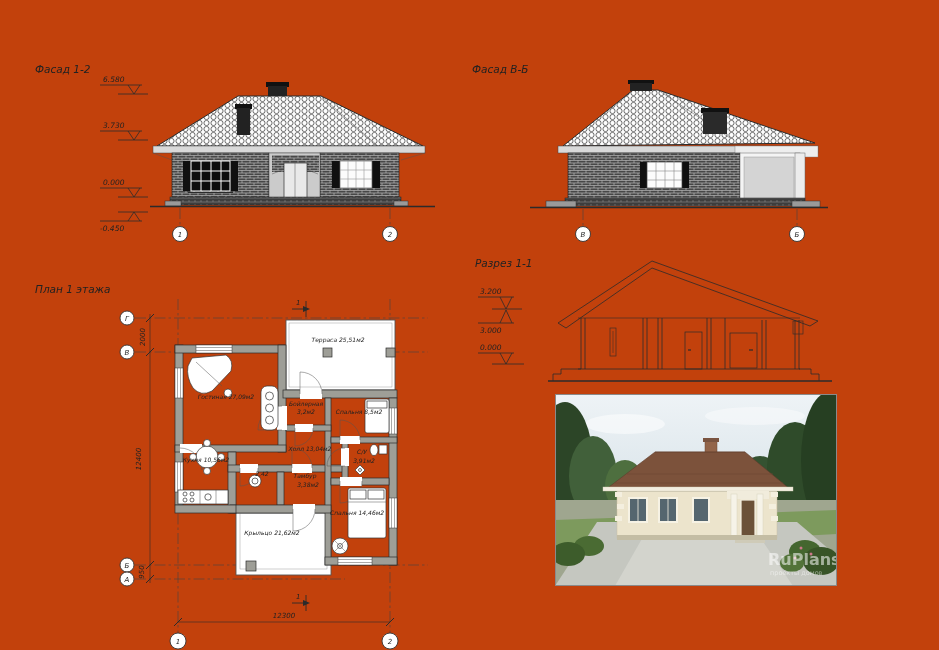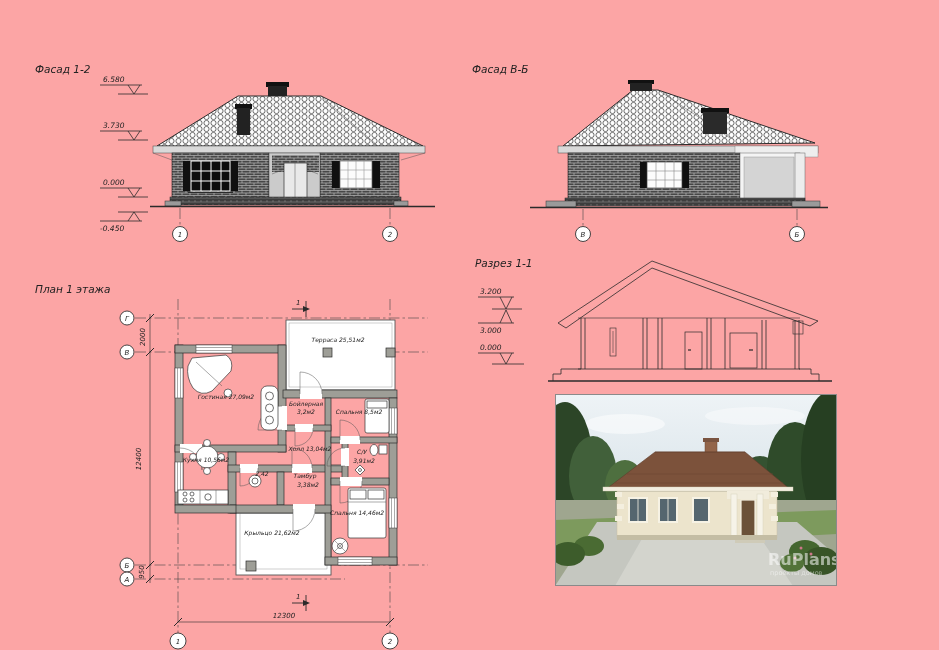--- a/index.html
+++ b/index.html
@@ -1,16 +1,16 @@
 <!DOCTYPE html>
 <html><head>
 <meta charset="utf-8">
 <style>
   html,body{margin:0;padding:0;background:#fff;}
-  .sheet{position:relative;width:939px;height:650px;background:#fca5a5;overflow:hidden;
+  .sheet{position:relative;width:939px;height:650px;background:#c2410c;overflow:hidden;
          font-family:"DejaVu Sans",sans-serif;text-decoration:underline;}
   svg{position:absolute;left:0;top:0;}
   .t-title{font:italic 10.5px "DejaVu Sans",sans-serif;fill:#222;}
   .t-room{font:italic 6px "DejaVu Sans",sans-serif;fill:#222;}
   .t-dim{font:italic 7px "DejaVu Sans",sans-serif;fill:#222;}
   .t-axis{font:italic 7px "DejaVu Sans",sans-serif;fill:#222;}
   .t-lvl{font:italic 7.5px "DejaVu Sans",sans-serif;fill:#222;}
   .ln{stroke:#2b2b2b;fill:none;}
   .thin{stroke:#555;stroke-width:.5;fill:none;}
   .wall{fill:#9e9e97;stroke:#2b2b2b;stroke-width:.7;}

